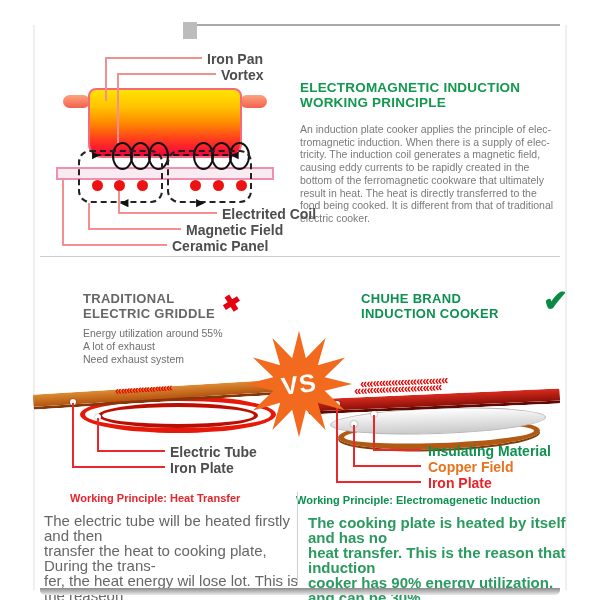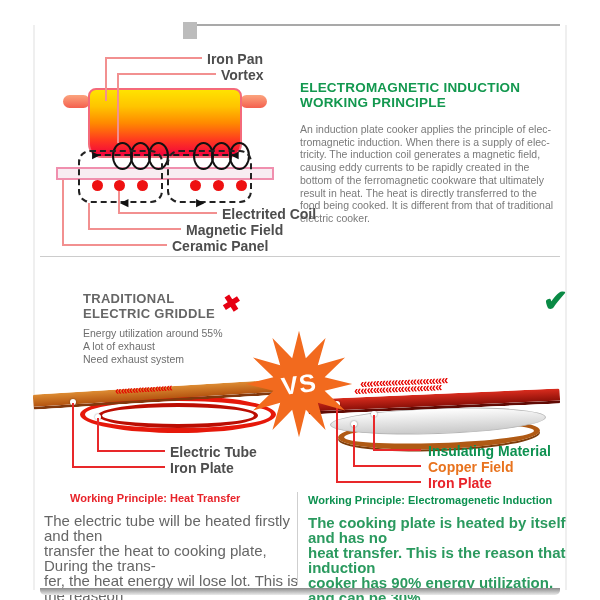--- a/index.html
+++ b/index.html
@@ -66,21 +66,21 @@
              border-bottom:3px solid #600a04; transform:rotate(-2.5deg); border-radius:2px; z-index:3; }
 
   
   .vs-star { left:243px; top:328px; width:112px; height:112px; z-index:7; }
   .vs-text { left:243px; top:328px; width:112px; height:112px; display:flex; align-items:center; justify-content:center;
              color:#fff; font-size:25px; font-weight:bold; transform:rotate(-8deg); z-index:8; letter-spacing:1px; }
 
   
   .work-title { font-size:11px; font-weight:bold; }
   .work-title.left { left:70px; top:492px; color:#e8232a; }
-  .work-title.right { left:308px; top:494px; color:#0d9150; }
+  .work-title.right { left:296px; top:494px; color:#0d9150; }
   .work-p { font-size:15px; line-height:15px; }
   .work-p.left { left:44px; top:513px; width:262px; color:#666; }
   .work-p.right { left:308px; top:515px; width:264px; color:#2b9a5f; font-weight:bold; }
 
   .vdivider { left:297px; top:492px; width:1px; height:92px; background:#cfcfcf; }
   .bottom-bar { left:40px; top:588px; width:520px; height:7px; border-radius:0 0 5px 5px;
                 background:linear-gradient(180deg,#8b8b8b 0%,#c4c4c4 60%,#eaeaea 100%); }
 
   .lbl-green { color:#0d9150 !important; }
   .lbl-orange { color:#e8731e !important; }
@@ -156,20 +156,22 @@
 
   <div class="abs divider"></div>
 
   <div class="abs cmp-title left preline">TRADITIONAL
 ELECTRIC GRIDDLE</div>
   <div class="abs x-icon">✖</div>
   <div class="abs cmp-bullets left preline">Energy utilization around 55%
 A lot of exhaust
 Need exhaust system</div>
 
+  <div class="abs cmp-title right preline">CHUHE BRAND
+INDUCTION COOKER</div>
   <div class="abs check-icon">✔</div>
 
   <div class="abs g-tube-outer"></div>
   <div class="abs g-tube-inner"></div>
   <div class="abs g-plate"></div>
   <div class="abs heat-marks" style="left:115px; top:384px; transform:rotate(-3.5deg);">««««««««««</div>
   <div class="abs wdot" style="left:70px; top:399px;"></div>
   <div class="abs wdot" style="left:95px; top:414px;"></div>
 
   <div class="abs rline" style="left:97px; top:418px; width:1.5px; height:33px;"></div>

